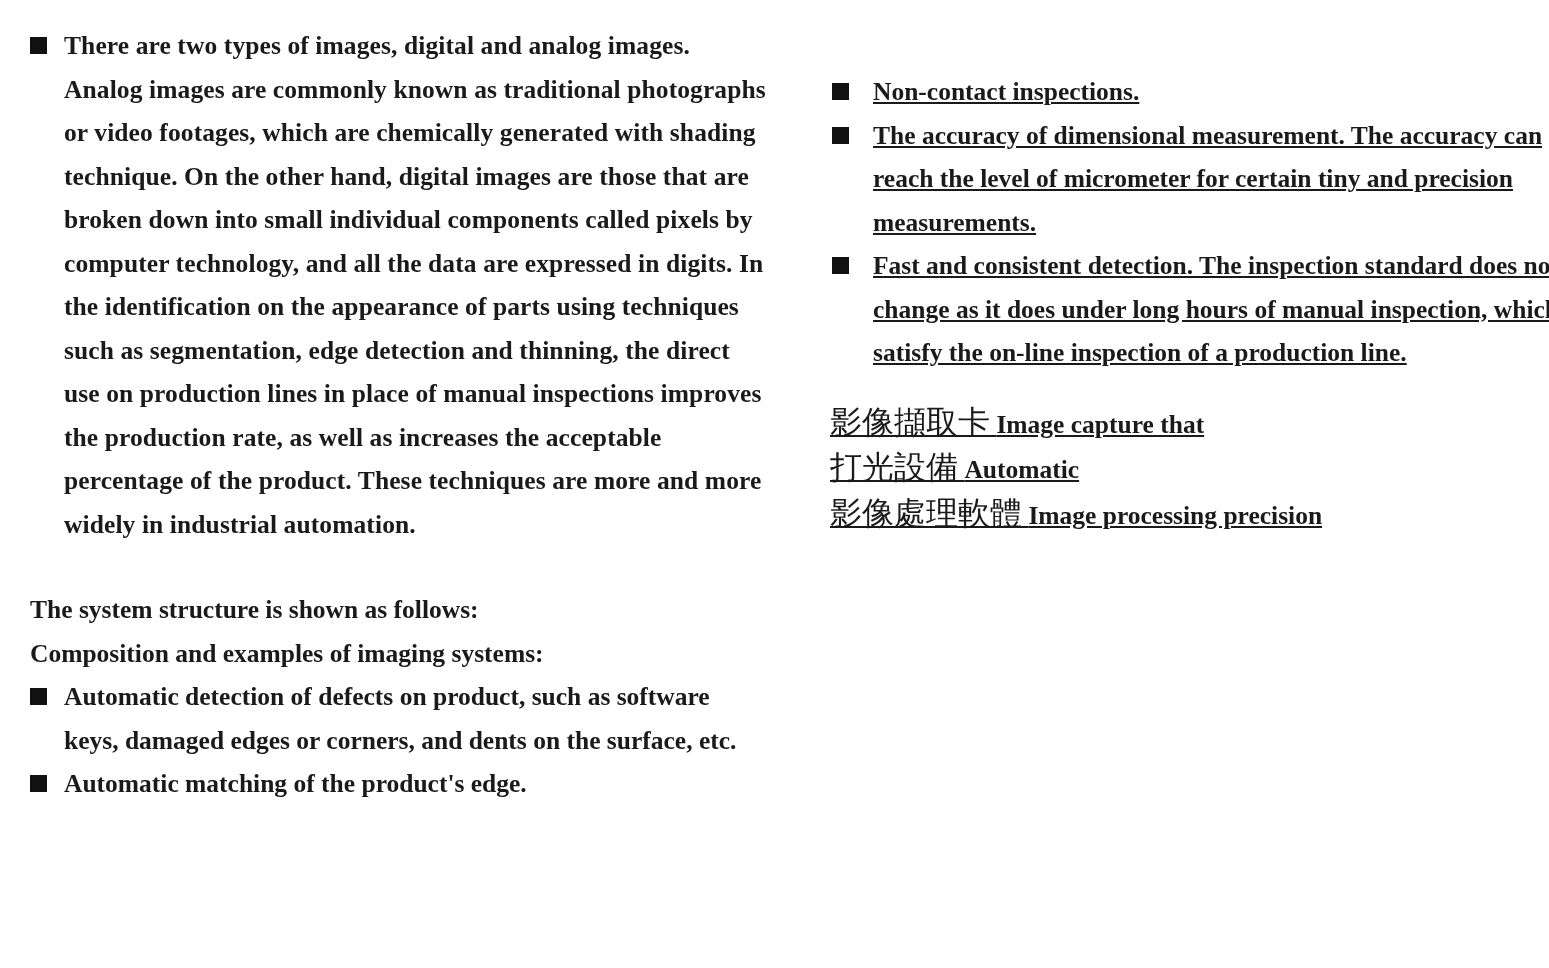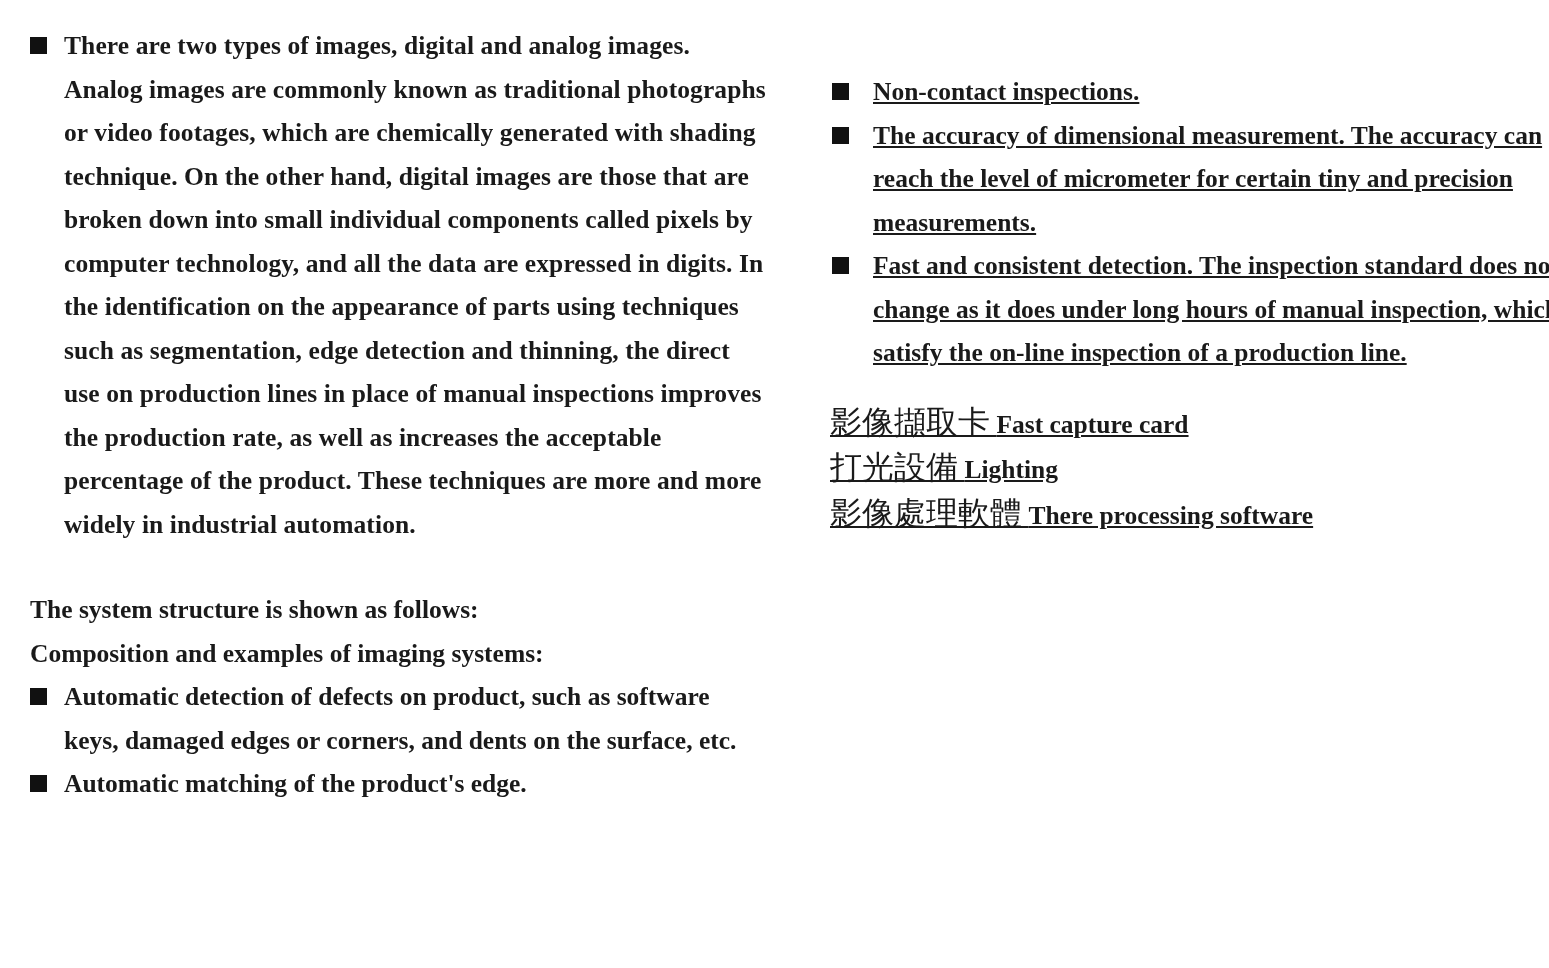--- a/index.html
+++ b/index.html
@@ -135,26 +135,26 @@
     </div>
     <div class="bullet-item wide">
       <span class="sq"></span>
       <span>Fast and consistent detection.  The inspection standard does not change as it does under long hours of manual inspection, which satisfy the on-line inspection of a production line.</span>
     </div>
 
     <div class="gap-md"></div>
 
     <div class="cjk-line">
       <span class="cjk">影像擷取卡</span>
-      <span>Fast capture card</span>
+      <span>Image capture that</span>
     </div>
     <div class="cjk-line">
       <span class="cjk">打光設備</span>
-      <span>Lighting</span>
+      <span>Automatic</span>
     </div>
     <div class="cjk-line">
       <span class="cjk">影像處理軟體</span>
-      <span>There processing software</span>
+      <span>Image processing precision</span>
     </div>
 
   </div>
 
 </div>
 
 </body></html>

